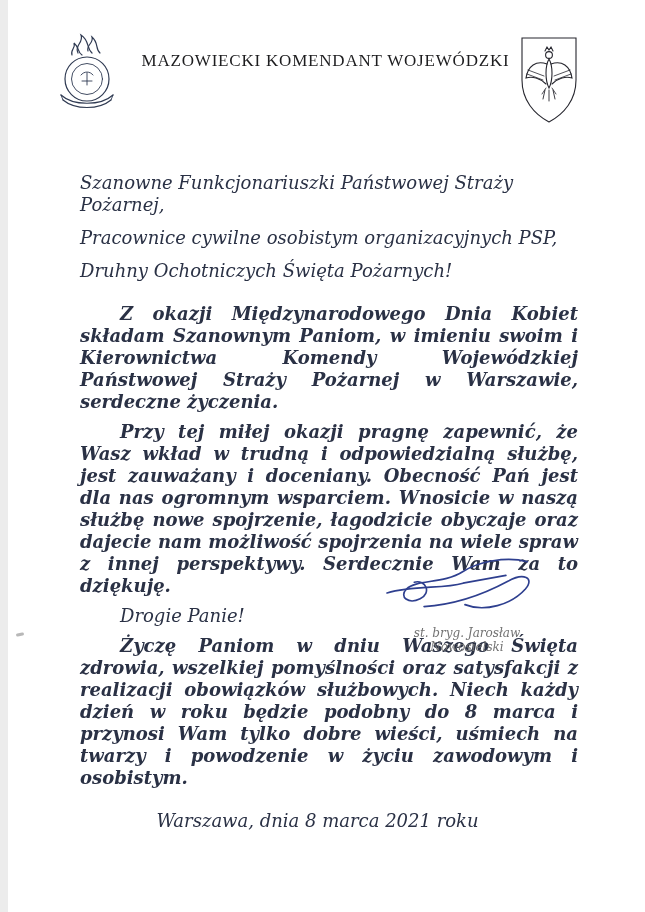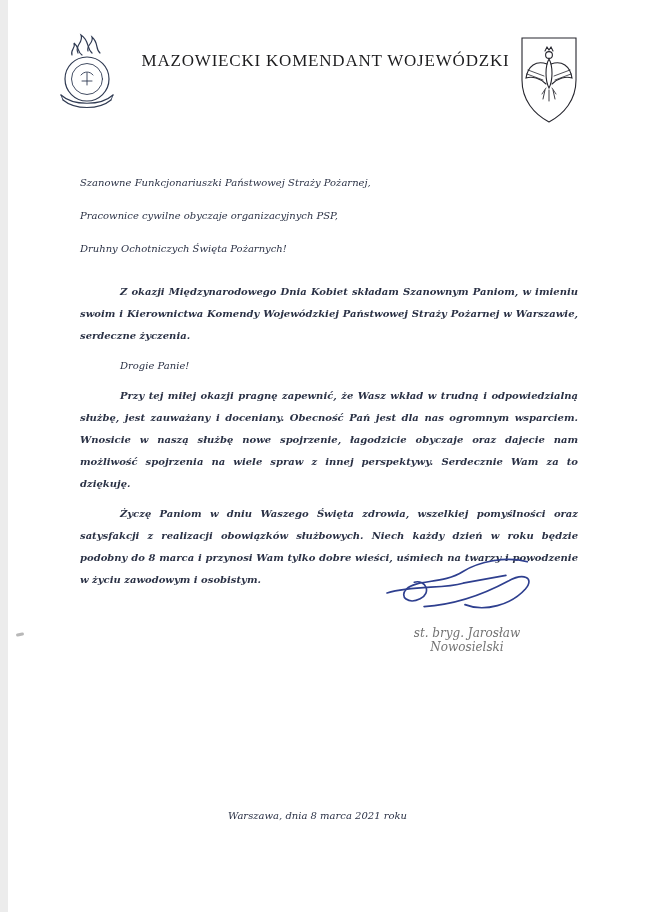--- a/index.html
+++ b/index.html
@@ -27,21 +27,21 @@
     font-size:17px; line-height:21.5px;
     letter-spacing:0.8px;
     color:#1d1d1f;
   }
 
   
   .letter-body {
     position:absolute; left:72px; top:172px; width:498px;
     font-family:"DejaVu Serif", serif;
     font-style:italic;
-    font-size:10px; line-height:22px;
+    font-size:18px; line-height:22px;
     color:#2a3145;
   }
   .salutation p { margin-bottom:11px; }
   .paragraphs { margin-top:21px; }
   .para { margin-bottom:8px; text-indent:40px; }
   .para.justify { text-align:justify;font-weight:bold; }
 
   
   .signature-scribble {
     position:absolute; left:372px; top:552px; width:168px; height:76px;
@@ -50,21 +50,21 @@
   .signature-name {
     position:absolute; left:368px; top:626px; width:182px;
     text-align:center;
     font-style:italic; font-size:12px; color:#737373;
   }
 
   
   .date-line {
     position:absolute; left:0; right:26px; top:810px;
     text-align:center;
-    font-style:italic; font-size:10px; color:#2a3145;
+    font-style:italic; font-size:18px; color:#2a3145;
   }
 
   
   .artifact-left {
     position:absolute; left:8px; top:633px; width:8px; height:3px;
     background:#9a9a9a; border-radius:2px; transform:rotate(-12deg); opacity:.7;
   }
   .artifact-right {
     position:absolute; left:640px; top:583px; width:2px; height:40px;
     background:#c6c6c6; opacity:.8;
@@ -120,28 +120,28 @@
 
         <path d="M30 54 L26 60 M36 54 L40 60" stroke-width="0.8"></path>
       </svg>
     </div>
   </header>
 
   <main class="letter-body">
 
     <div class="salutation">
       <p>Szanowne Funkcjonariuszki Państwowej Straży Pożarnej,</p>
-      <p>Pracownice cywilne obyczaje organizacyjnych PSP,</p>
+      <p>Pracownice cywilne osobistym organizacyjnych PSP,</p>
       <p>Druhny Ochotniczych Święta Pożarnych!</p>
     </div>
 
     <div class="paragraphs">
       <p class="para justify">Z okazji Międzynarodowego Dnia Kobiet składam Szanownym Paniom, w imieniu swoim i Kierownictwa Komendy Wojewódzkiej Państwowej Straży Pożarnej w Warszawie, serdeczne życzenia.</p>
+      <p class="para justify">Przy tej miłej okazji pragnę zapewnić, że Wasz wkład w trudną i odpowiedzialną służbę, jest zauważany i doceniany. Obecność Pań jest dla nas ogromnym wsparciem. Wnosicie w naszą służbę nowe spojrzenie, łagodzicie obyczaje oraz dajecie nam możliwość spojrzenia na wiele spraw z innej perspektywy. Serdecznie Wam za to dziękuję.</p>
       <p class="para">Drogie Panie!</p>
-      <p class="para justify">Przy tej miłej okazji pragnę zapewnić, że Wasz wkład w trudną i odpowiedzialną służbę, jest zauważany i doceniany. Obecność Pań jest dla nas ogromnym wsparciem. Wnosicie w naszą służbę nowe spojrzenie, łagodzicie obyczaje oraz dajecie nam możliwość spojrzenia na wiele spraw z innej perspektywy. Serdecznie Wam za to dziękuję.</p>
       <p class="para justify">Życzę Paniom w dniu Waszego Święta zdrowia, wszelkiej pomyślności oraz satysfakcji z realizacji obowiązków służbowych. Niech każdy dzień w roku będzie podobny do 8 marca i przynosi Wam tylko dobre wieści, uśmiech na twarzy i powodzenie w życiu zawodowym i osobistym.</p>
     </div>
   </main>
 
   <div class="signature-scribble">
     <svg viewBox="0 0 170 78" fill="none" stroke="#2e3f8f" stroke-width="1.7" stroke-linecap="round">
       <path d="M150 10 C128 4 100 10 84 20 C64 33 36 28 26 38 C18 46 28 54 40 48 C52 42 46 28 34 31"></path>
       <path d="M6 42 C34 34 64 38 84 32 L128 24"></path>
       <path d="M44 56 C76 54 104 44 130 30 C146 21 158 26 148 38 C134 54 106 62 86 54"></path>
     </svg>

